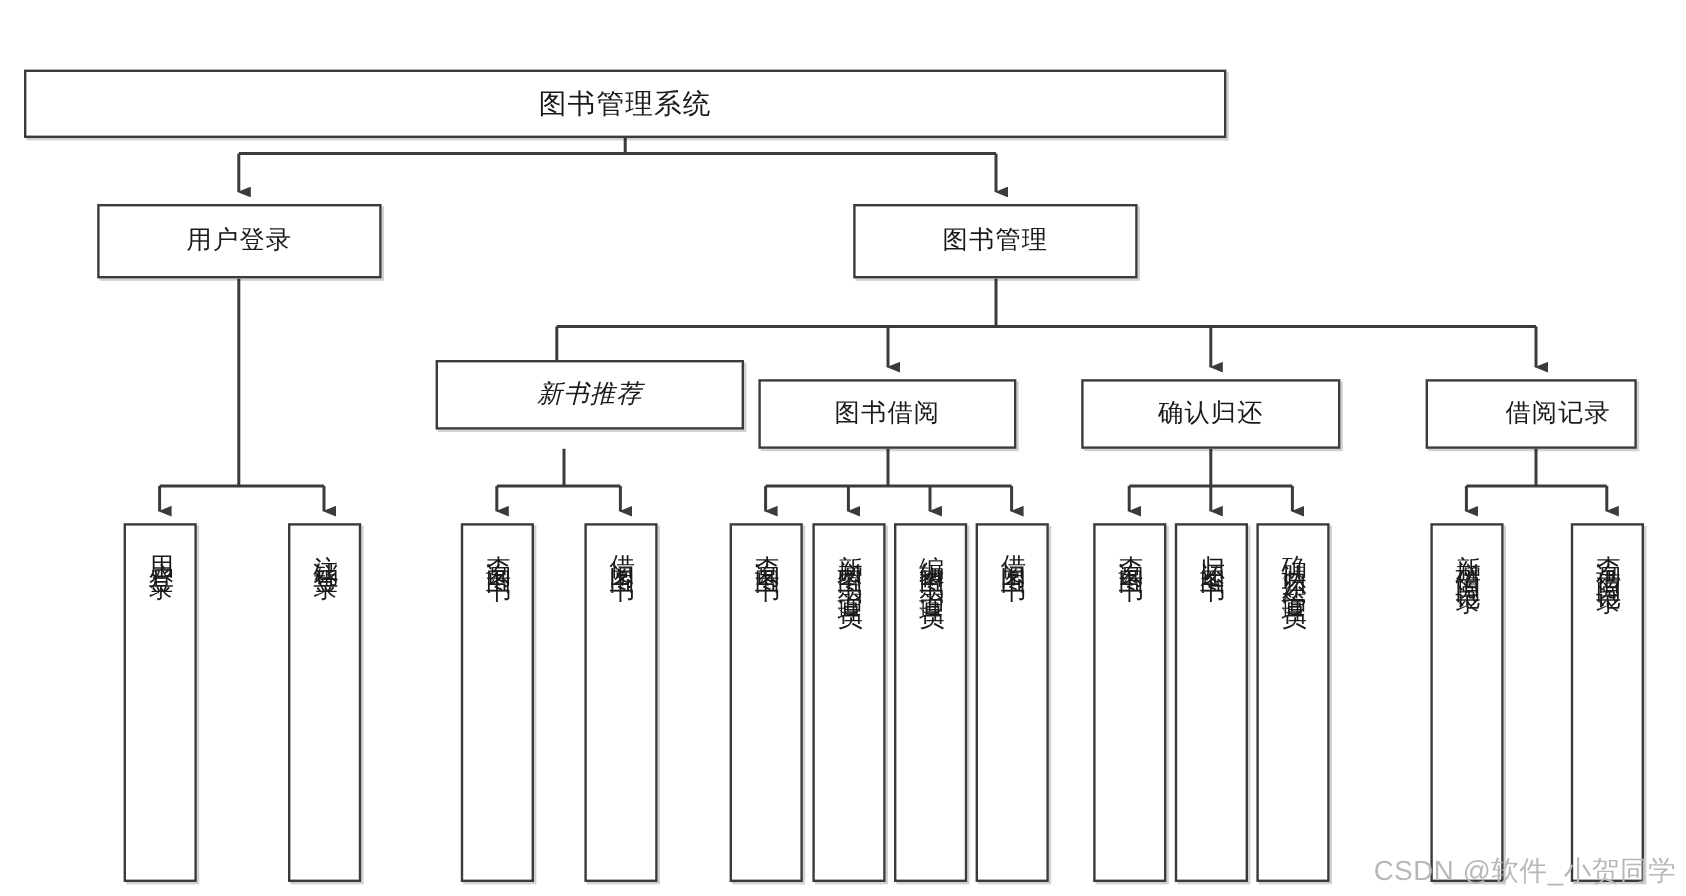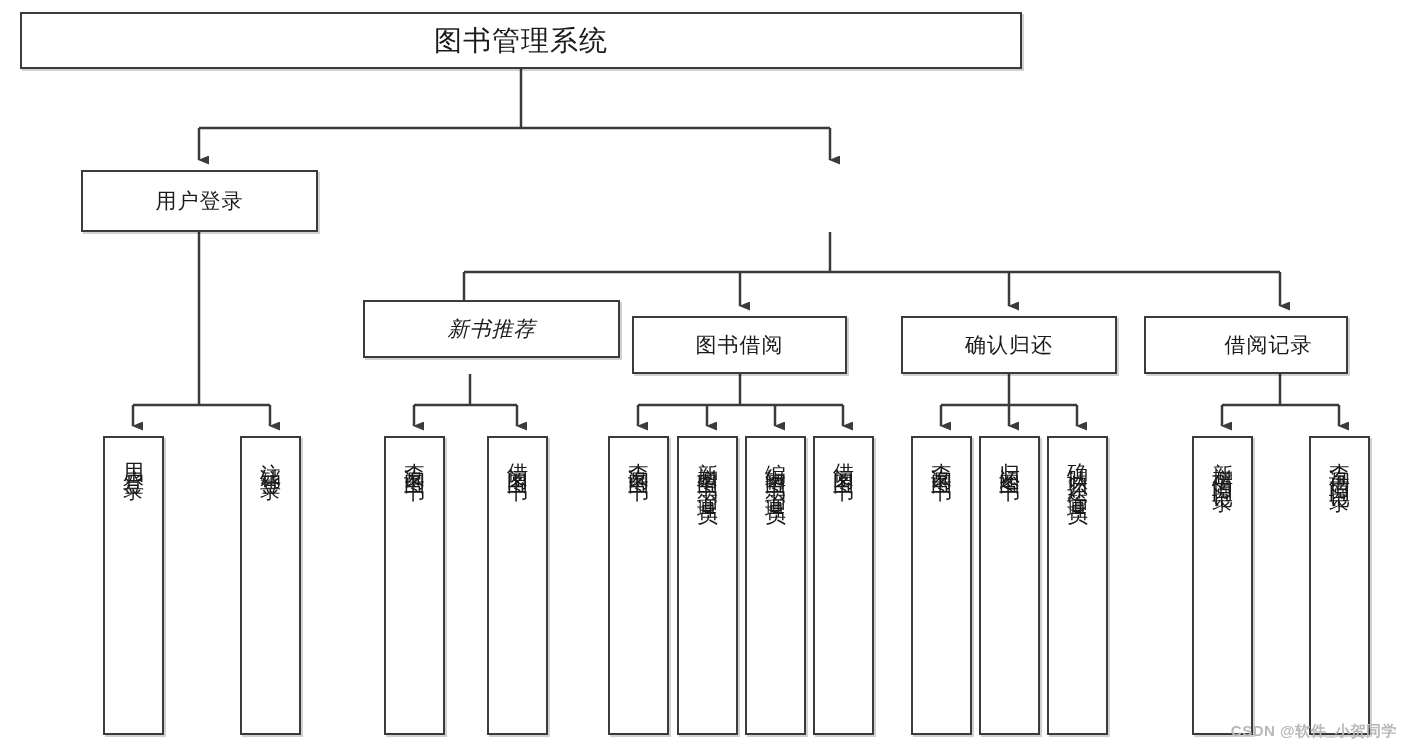--- a/index.html
+++ b/index.html
@@ -35,46 +35,46 @@
     align-items: center;
     justify-content: center;
     color: #1a1a1a;
   }
   .node.h {
     font-size: 21px;
     line-height: 1.2;
     letter-spacing: 1px;
   }
   .node.root {
-    font-size: 28px;
+    font-size: 23px;
+    margin-top: 46px;
   }
   .node.leaf {
     align-items: flex-start;
     justify-content: center;
     padding-top: 8px;
   }
   .vtext {
     writing-mode: vertical-rl;
     text-orientation: upright;
     font-size: 21px;
     letter-spacing: 6px;
     line-height: 1.05;
     white-space: nowrap;
     color: #1a1a1a;
   }
   .watermark {
     position: absolute;
     right: 8px;
     bottom: 6px;
-    font-size: 15px;
+    font-size: 23px;
     color: #b8b8b8;
     letter-spacing: 0.5px;
     white-space: nowrap;
     user-select: none;
-    font-weight: bold;
   }
 </style>
 </head>
 <body>
 
 <div id="canvas">
 
   <svg id="edges" viewBox="0 0 1405 747">
     <defs>
       <marker id="arrow" markerWidth="9" markerHeight="11" refX="4.5" refY="10" orient="auto" markerUnits="userSpaceOnUse">
@@ -125,31 +125,34 @@
     </g>
   </svg>
 
   <div class="node h root" style="left:20px; top:12px; width:1002px; height:57px;">
     <span>图书管理系统</span>
   </div>
 
   <div class="node h" style="left:81px; top:170px; width:237px; height:62px;">
     <span>用户登录</span>
   </div>
+  <div class="node h" style="left:711px; top:170px; width:237px; height:62px;">
+    <span>图书管理</span>
+  </div>
 
   <div class="node h" style="left:363px; top:300px; width:257px; height:58px;font-style:italic;">
     <span>新书推荐</span>
   </div>
   <div class="node h" style="left:632px; top:316px; width:215px; height:58px;justify-content:center;">
     <span>图书借阅</span>
   </div>
   <div class="node h" style="left:901px; top:316px; width:216px; height:58px;">
     <span>确认归还</span>
   </div>
-  <div class="node h" style="left:1144px; top:316px; width:204px; height:58px;padding-left:45px;">
+  <div class="node h" style="left:1188px; top:316px; width:176px; height:58px;padding-left:45px;">
     <span>借阅记录</span>
   </div>
 
   <div class="node leaf" style="left:103px; top:436px; width:61px; height:299px;">
     <span class="vtext">用户登录</span>
   </div>
   <div class="node leaf" style="left:240px; top:436px; width:61px; height:299px;">
     <span class="vtext">注销登录</span>
   </div>
 

